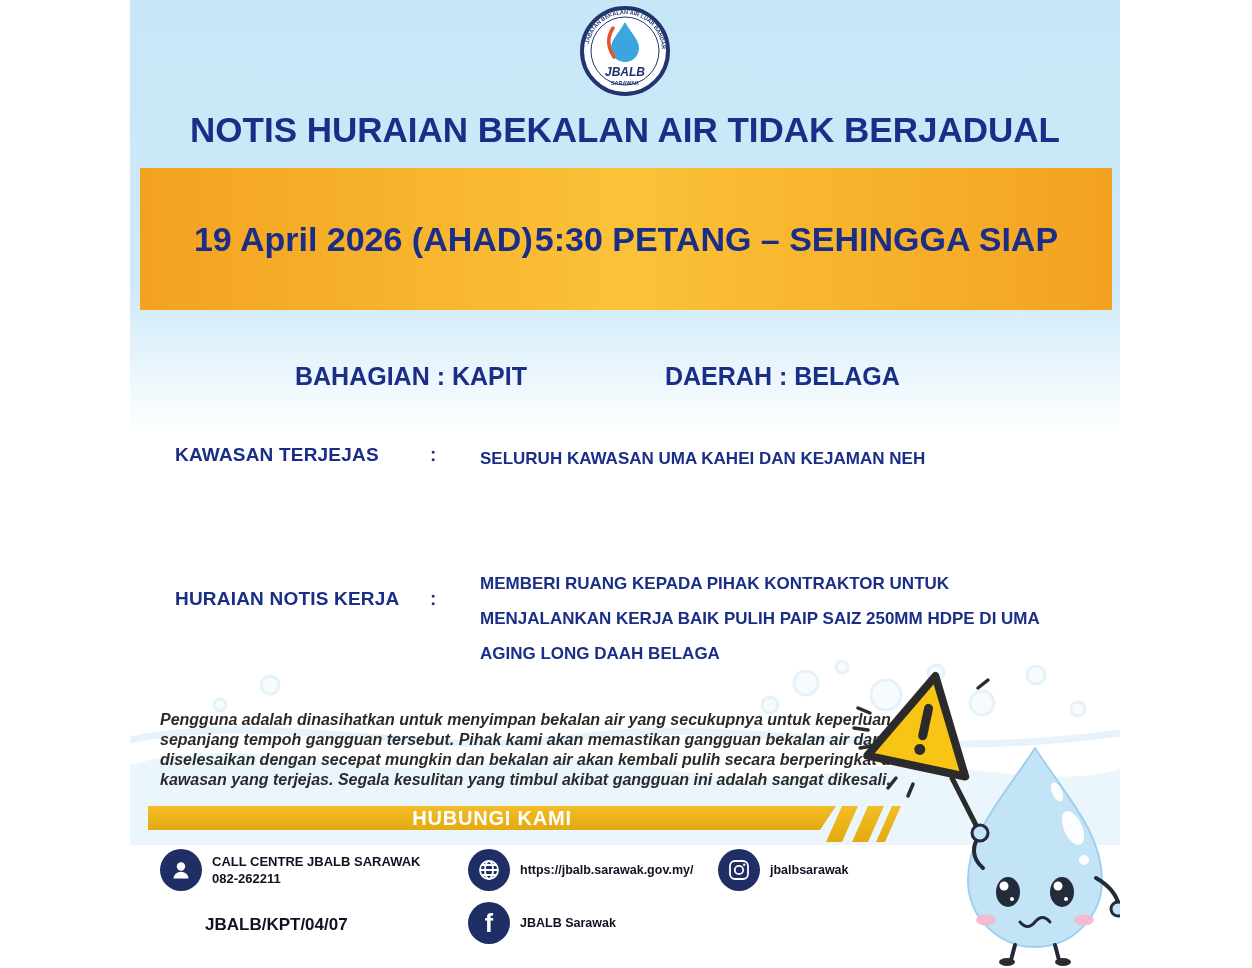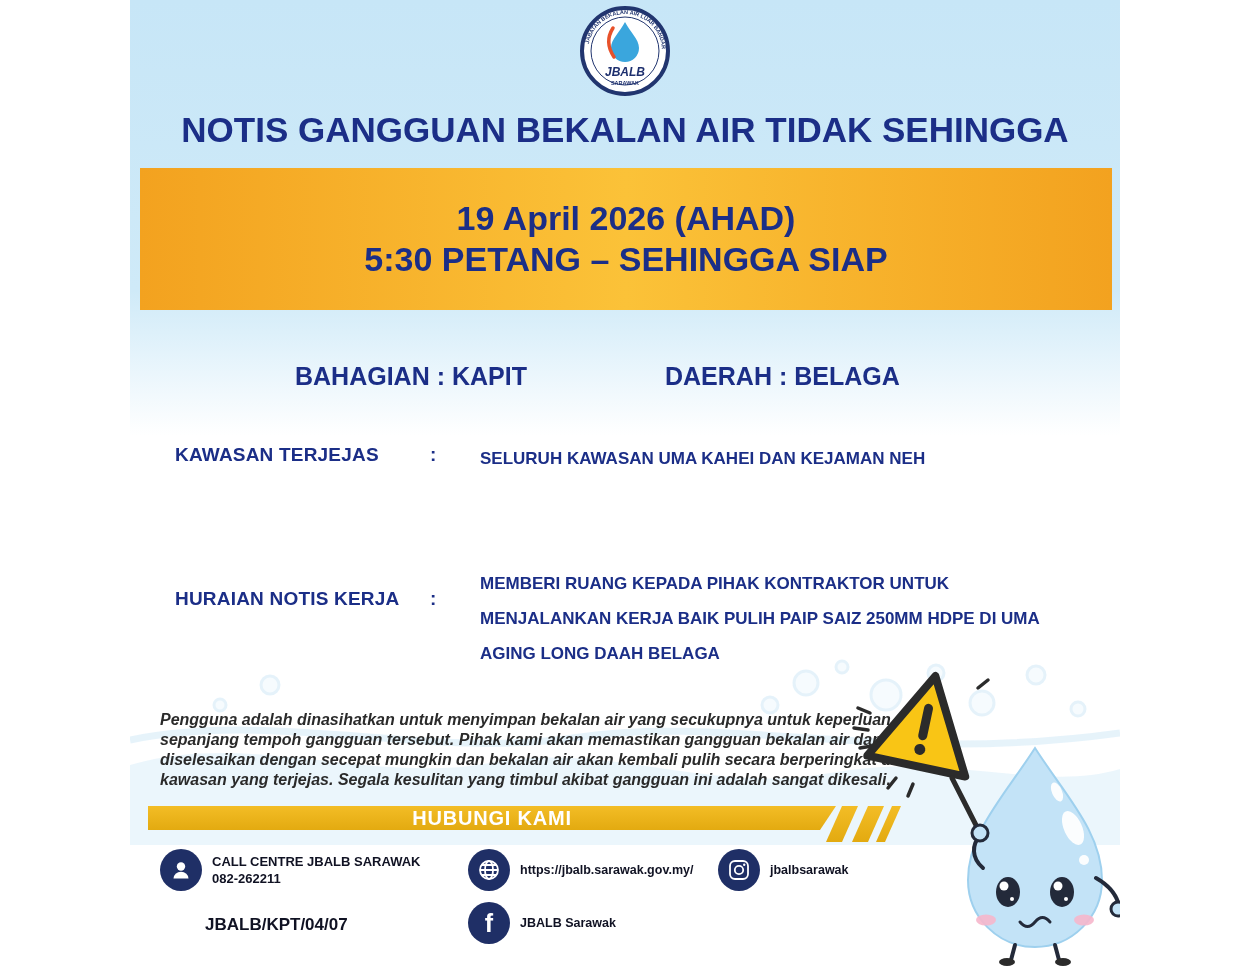--- a/index.html
+++ b/index.html
@@ -4,21 +4,21 @@
 <style>
   html,body{margin:0;padding:0;background:#ffffff;font-family:"Liberation Sans",sans-serif;}
   .page{position:relative;width:1252px;height:968px;background:#ffffff;overflow:hidden;}
   .poster{position:absolute;left:130px;top:0;width:990px;height:968px;
           background:linear-gradient(180deg,#c7e6f7 0%,#cfeaf8 30%,#ffffff 45%,#ffffff 100%);}
   .logo{position:absolute;left:450px;top:6px;width:90px;height:90px;z-index:4;}
   .title{position:absolute;top:110px;left:0;width:100%;text-align:center;
          font-size:35px;font-weight:bold;color:#1b2e87;z-index:3;}
   .date-banner{position:absolute;left:10px;top:168px;width:972px;height:142px;
          background:linear-gradient(90deg,#f3a21f 0%,#fbc238 50%,#f3a21f 100%);
-         display:flex;flex-direction:column;align-items:center;justify-content:center;gap:2px;z-index:3;}
+         display:flex;flex-direction:row;align-items:center;justify-content:center;gap:2px;z-index:3;}
   .banner-line{font-size:34px;font-weight:bold;color:#1b2e87;}
   .region{position:absolute;top:362px;font-size:25px;font-weight:bold;color:#1b2e87;z-index:3;}
   .bahagian{left:165px;} .daerah{left:535px;}
   .flabel{position:absolute;left:45px;font-size:19px;font-weight:bold;color:#1b2e87;letter-spacing:.2px;z-index:3;}
   .fcolon{position:absolute;left:300px;font-size:19px;font-weight:bold;color:#1b2e87;z-index:3;}
   .fvalue{position:absolute;left:350px;font-size:17px;font-weight:bold;color:#1b2e87;z-index:3;}
   .top-kawasan{top:444px;} .top-kawasan-v{top:449px;}
   .top-huraian{top:588px;} .top-huraian-v{top:566px;}
   .fv-huraian div{line-height:35px;}
   .disclaimer{position:absolute;left:30px;top:710px;font-size:16px;font-style:italic;font-weight:600;
@@ -74,21 +74,21 @@
         <text font-size="5.5" fill="#21356f" font-weight="bold">
           <textPath href="#ringpath" startOffset="28%">JABATAN BEKALAN AIR LUAR BANDAR</textPath>
         </text>
         <path d="M45,16 C50,26 59,33 59,42 a14,14 0 1 1 -28,0 C31,33 40,26 45,16 Z" fill="#3aa6dd"></path>
         <path d="M33,22 q-9,14 1,29" stroke="#e8512a" stroke-width="3.5" fill="none" stroke-linecap="round"></path>
         <text x="45" y="70" text-anchor="middle" font-size="12" font-weight="bold" font-style="italic" fill="#1d2f6e">JBALB</text>
         <text x="45" y="79" text-anchor="middle" font-size="5.5" font-weight="bold" fill="#1d2f6e">SARAWAK</text>
       </svg>
     </div>
 
-    <div class="title">NOTIS GANGGUAN BEKALAN AIR TIDAK SEHINGGA</div>
+    <div class="title">NOTIS HURAIAN BEKALAN AIR TIDAK BERJADUAL</div>
 
     <div class="date-banner">
       <div class="banner-line">19 April 2026 (AHAD)</div>
       <div class="banner-line">5:30 PETANG – SEHINGGA SIAP</div>
     </div>
 
     <div class="region bahagian">BAHAGIAN : KAPIT</div>
     <div class="region daerah">DAERAH : BELAGA</div>
 
     <div class="flabel top-kawasan">KAWASAN TERJEJAS</div>

